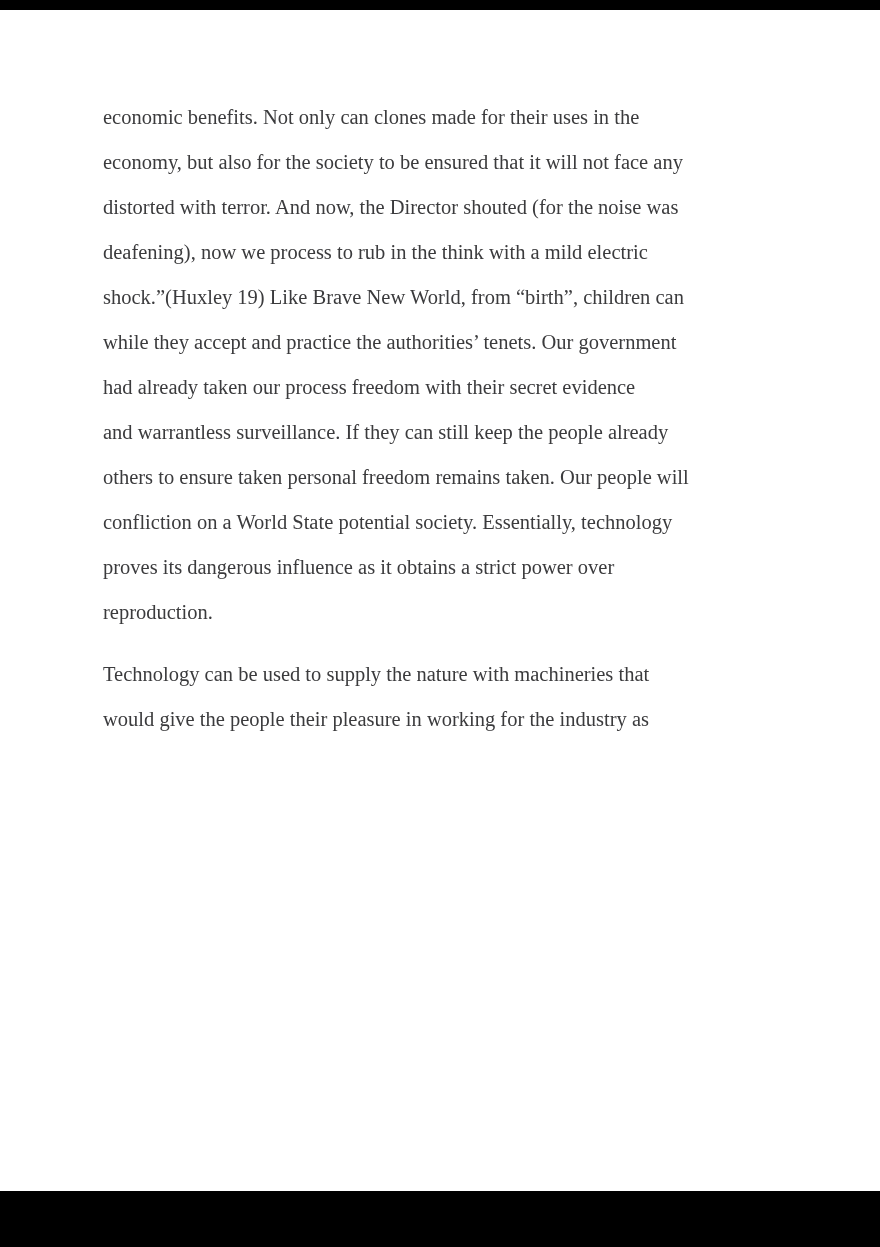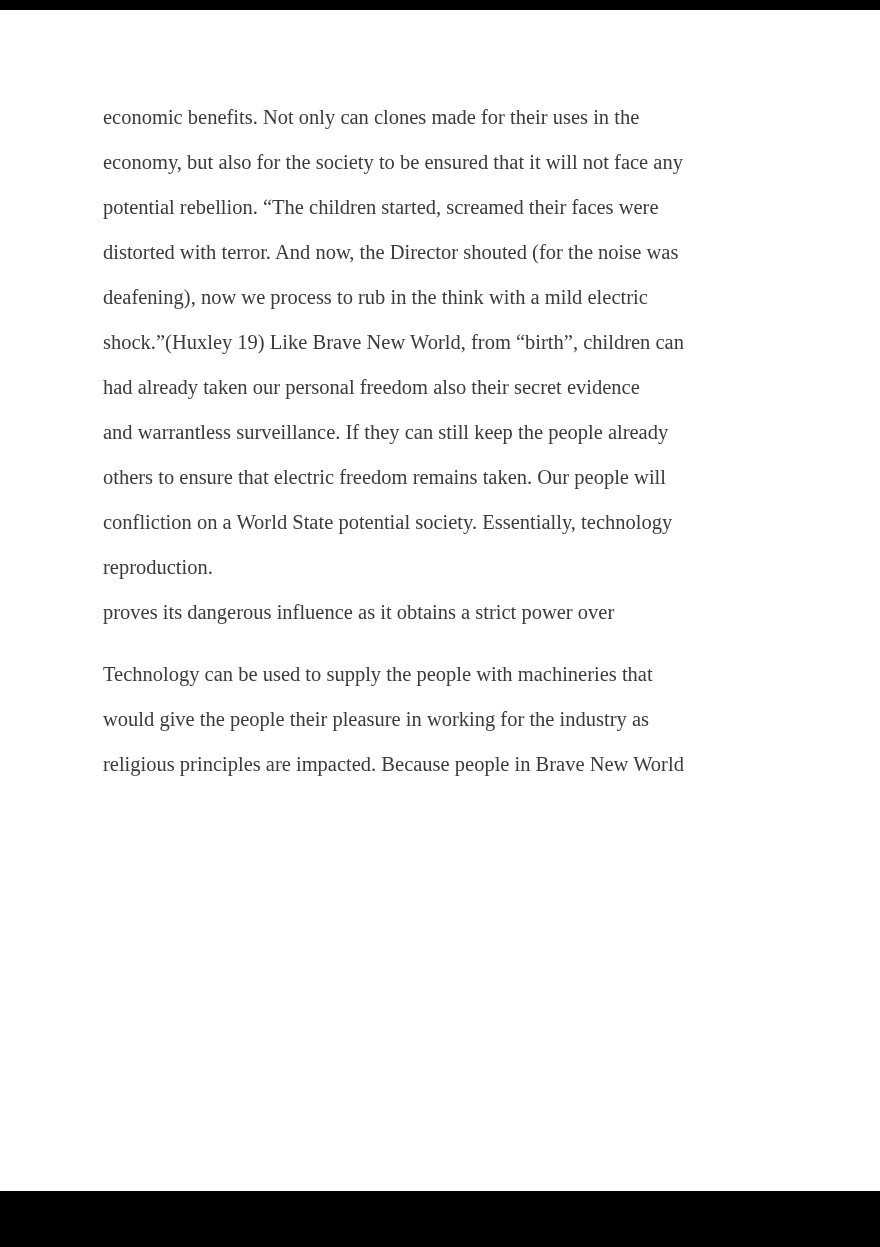--- a/index.html
+++ b/index.html
@@ -54,35 +54,34 @@
 </head>
 <body>
 
 <div class="viewport">
   <div class="page">
     <div class="text-block">
 
       <div class="paragraph">
         <div class="text-line">economic benefits. Not only can clones made for their uses in the</div>
         <div class="text-line">economy, but also for the society to be ensured that it will not face any</div>
-        <div class="text-line">potential rebellion. “The children started, screamed their faces were</div>
         <div class="text-line">distorted with terror. And now, the Director shouted (for the noise was</div>
         <div class="text-line">deafening), now we process to rub in the think with a mild electric</div>
         <div class="text-line">shock.”(Huxley 19) Like Brave New World, from “birth”, children can</div>
-        <div class="text-line">had already taken our personal freedom also their secret evidence</div>
+        <div class="text-line">while they accept and practice the authorities’ tenets. Our government</div>
+        <div class="text-line">had already taken our process freedom with their secret evidence</div>
         <div class="text-line">and warrantless surveillance. If they can still keep the people already</div>
-        <div class="text-line">others to ensure that electric freedom remains taken. Our people will</div>
+        <div class="text-line">others to ensure taken personal freedom remains taken. Our people will</div>
         <div class="text-line">confliction on a World State potential society. Essentially, technology</div>
+        <div class="text-line">proves its dangerous influence as it obtains a strict power over</div>
         <div class="text-line">reproduction.</div>
-        <div class="text-line">proves its dangerous influence as it obtains a strict power over</div>
       </div>
 
       <div class="paragraph">
-        <div class="text-line">Technology can be used to supply the people with machineries that</div>
+        <div class="text-line">Technology can be used to supply the nature with machineries that</div>
         <div class="text-line">would give the people their pleasure in working for the industry as</div>
-        <div class="text-line">religious principles are impacted. Because people in Brave New World</div>
       </div>
 
     </div>
   </div>
   <div class="top-bar"></div>
   <div class="bottom-bar"></div>
 </div>
 
 </body></html>

